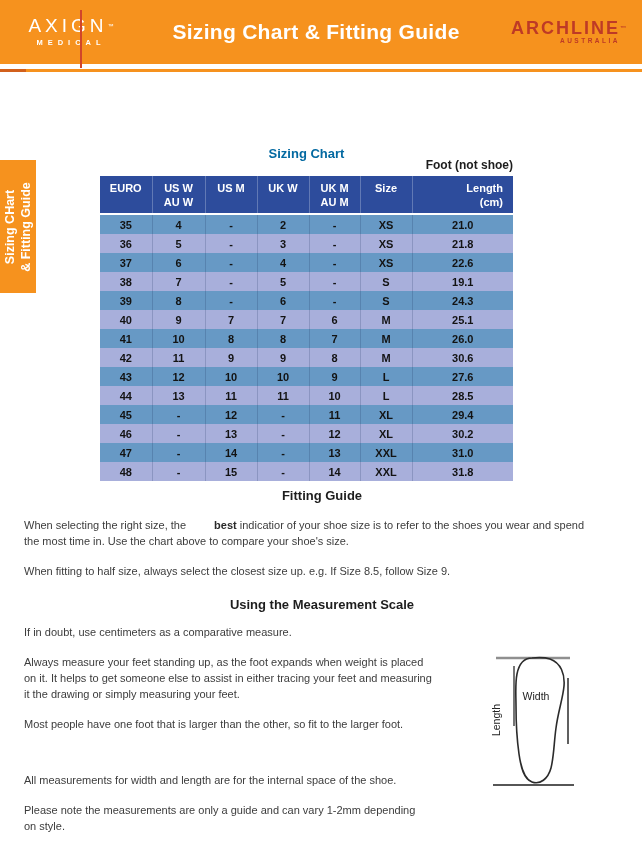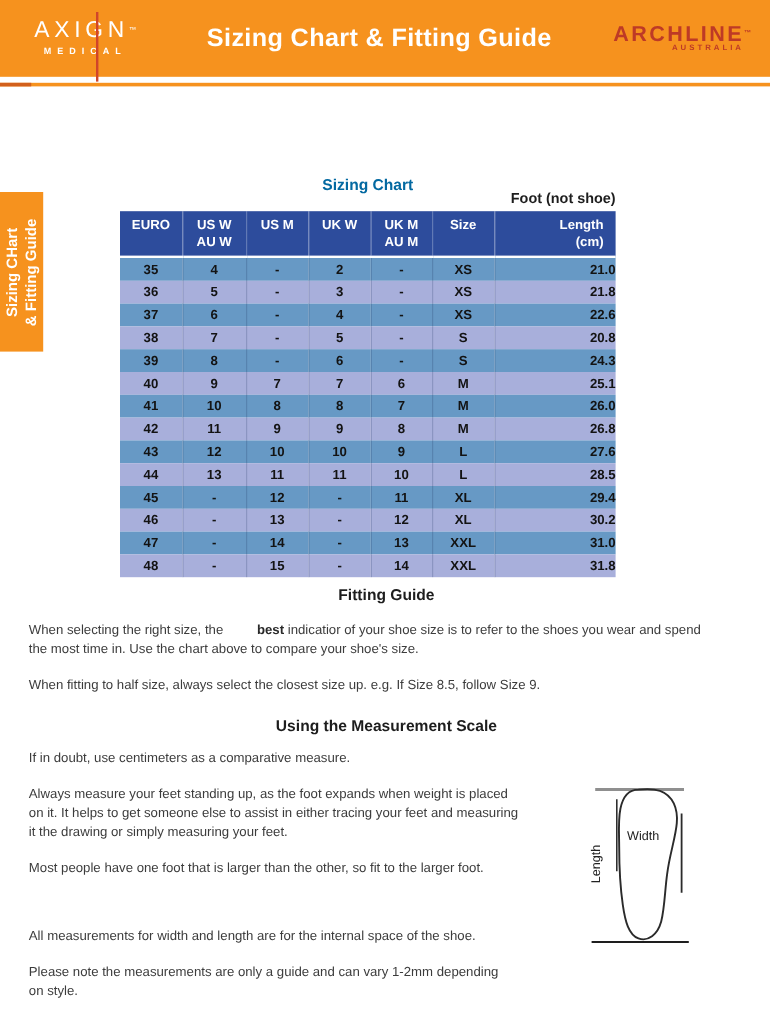--- a/index.html
+++ b/index.html
@@ -49,21 +49,21 @@
     background:var(--header_blue); color:#fff; font-weight:bold; font-size:11px;
     white-space:pre-line; line-height:14px; text-align:center; vertical-align:top;
     height:38px; padding:5px 0 0 0; border-right:1px solid rgba(255,255,255,0.25);
     border-bottom:2px solid #ffffff; box-sizing:border-box;
   }
   .sizing-table th:last-child { text-align:right; padding-right:10px; border-right:none; }
   .sizing-table td {
     height:19px; padding:0; text-align:center; font-weight:bold; font-size:11px;
     color:#131313; border-right:1px solid rgba(25,45,90,0.20);
   }
-  .sizing-table td:last-child { text-align:right; padding-right:0; border-right:none; }
+  .sizing-table td:last-child { padding-right:0; border-right:none; }
   .row-dark td  { background:var(--row_blue); }
   .row-light td { background:var(--row_periwinkle); }
 
   
   .text-col { position:absolute; top:488px; left:24px; width:596px; color:#3c3c3c; }
   .section-heading { text-align:center; font-weight:bold; font-size:13px; color:#1d1d1d; margin:0; }
   .para { margin:14px 0 0 0; font-size:11px; line-height:16px; white-space:pre; }
   .para b { color:#2a2a2a;padding-left:25px; }
   .mt16 { margin-top:18px; }
   .mt12 { margin-top:12px; }
@@ -153,21 +153,21 @@
           <td>XS</td>
           <td>22.6</td>
         </tr>
         <tr class="row-light">
           <td>38</td>
           <td>7</td>
           <td>-</td>
           <td>5</td>
           <td>-</td>
           <td>S</td>
-          <td>20.8</td>
+          <td>19.1</td>
         </tr>
         <tr class="row-dark">
           <td>39</td>
           <td>8</td>
           <td>-</td>
           <td>6</td>
           <td>-</td>
           <td>S</td>
           <td>24.3</td>
         </tr>
@@ -189,21 +189,21 @@
           <td>M</td>
           <td>26.0</td>
         </tr>
         <tr class="row-light">
           <td>42</td>
           <td>11</td>
           <td>9</td>
           <td>9</td>
           <td>8</td>
           <td>M</td>
-          <td>26.8</td>
+          <td>30.6</td>
         </tr>
         <tr class="row-dark">
           <td>43</td>
           <td>12</td>
           <td>10</td>
           <td>10</td>
           <td>9</td>
           <td>L</td>
           <td>27.6</td>
         </tr>

